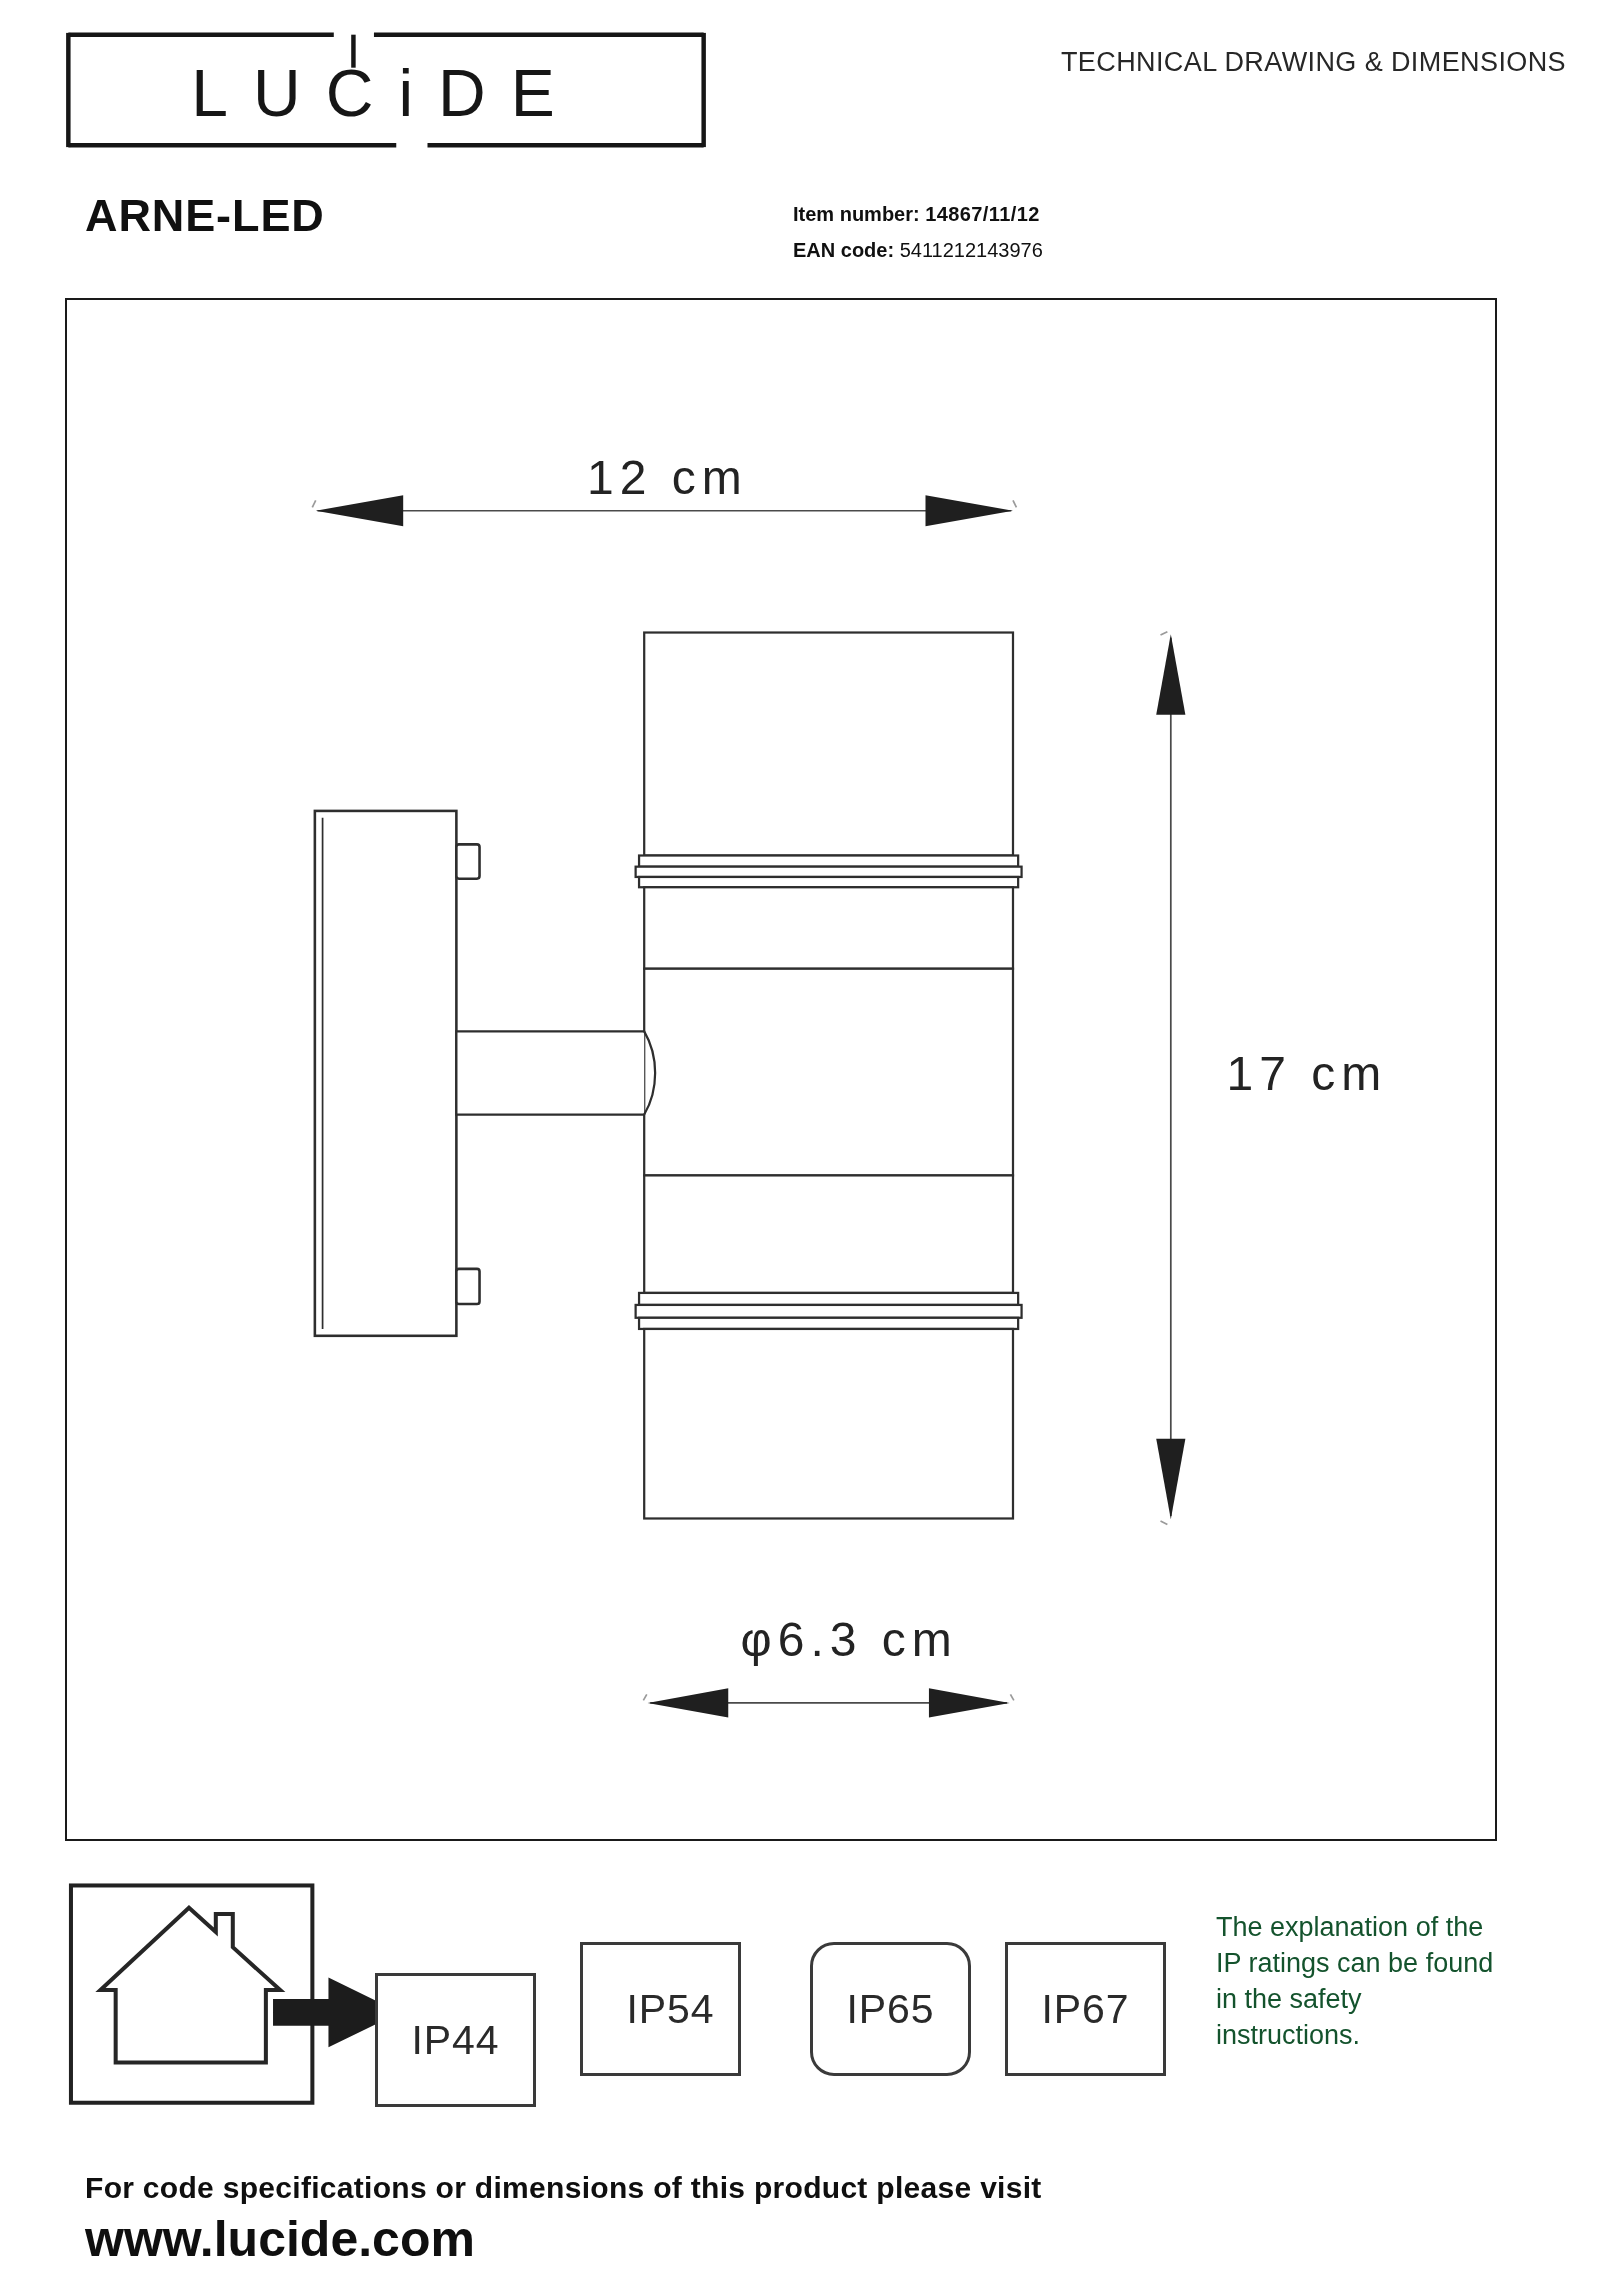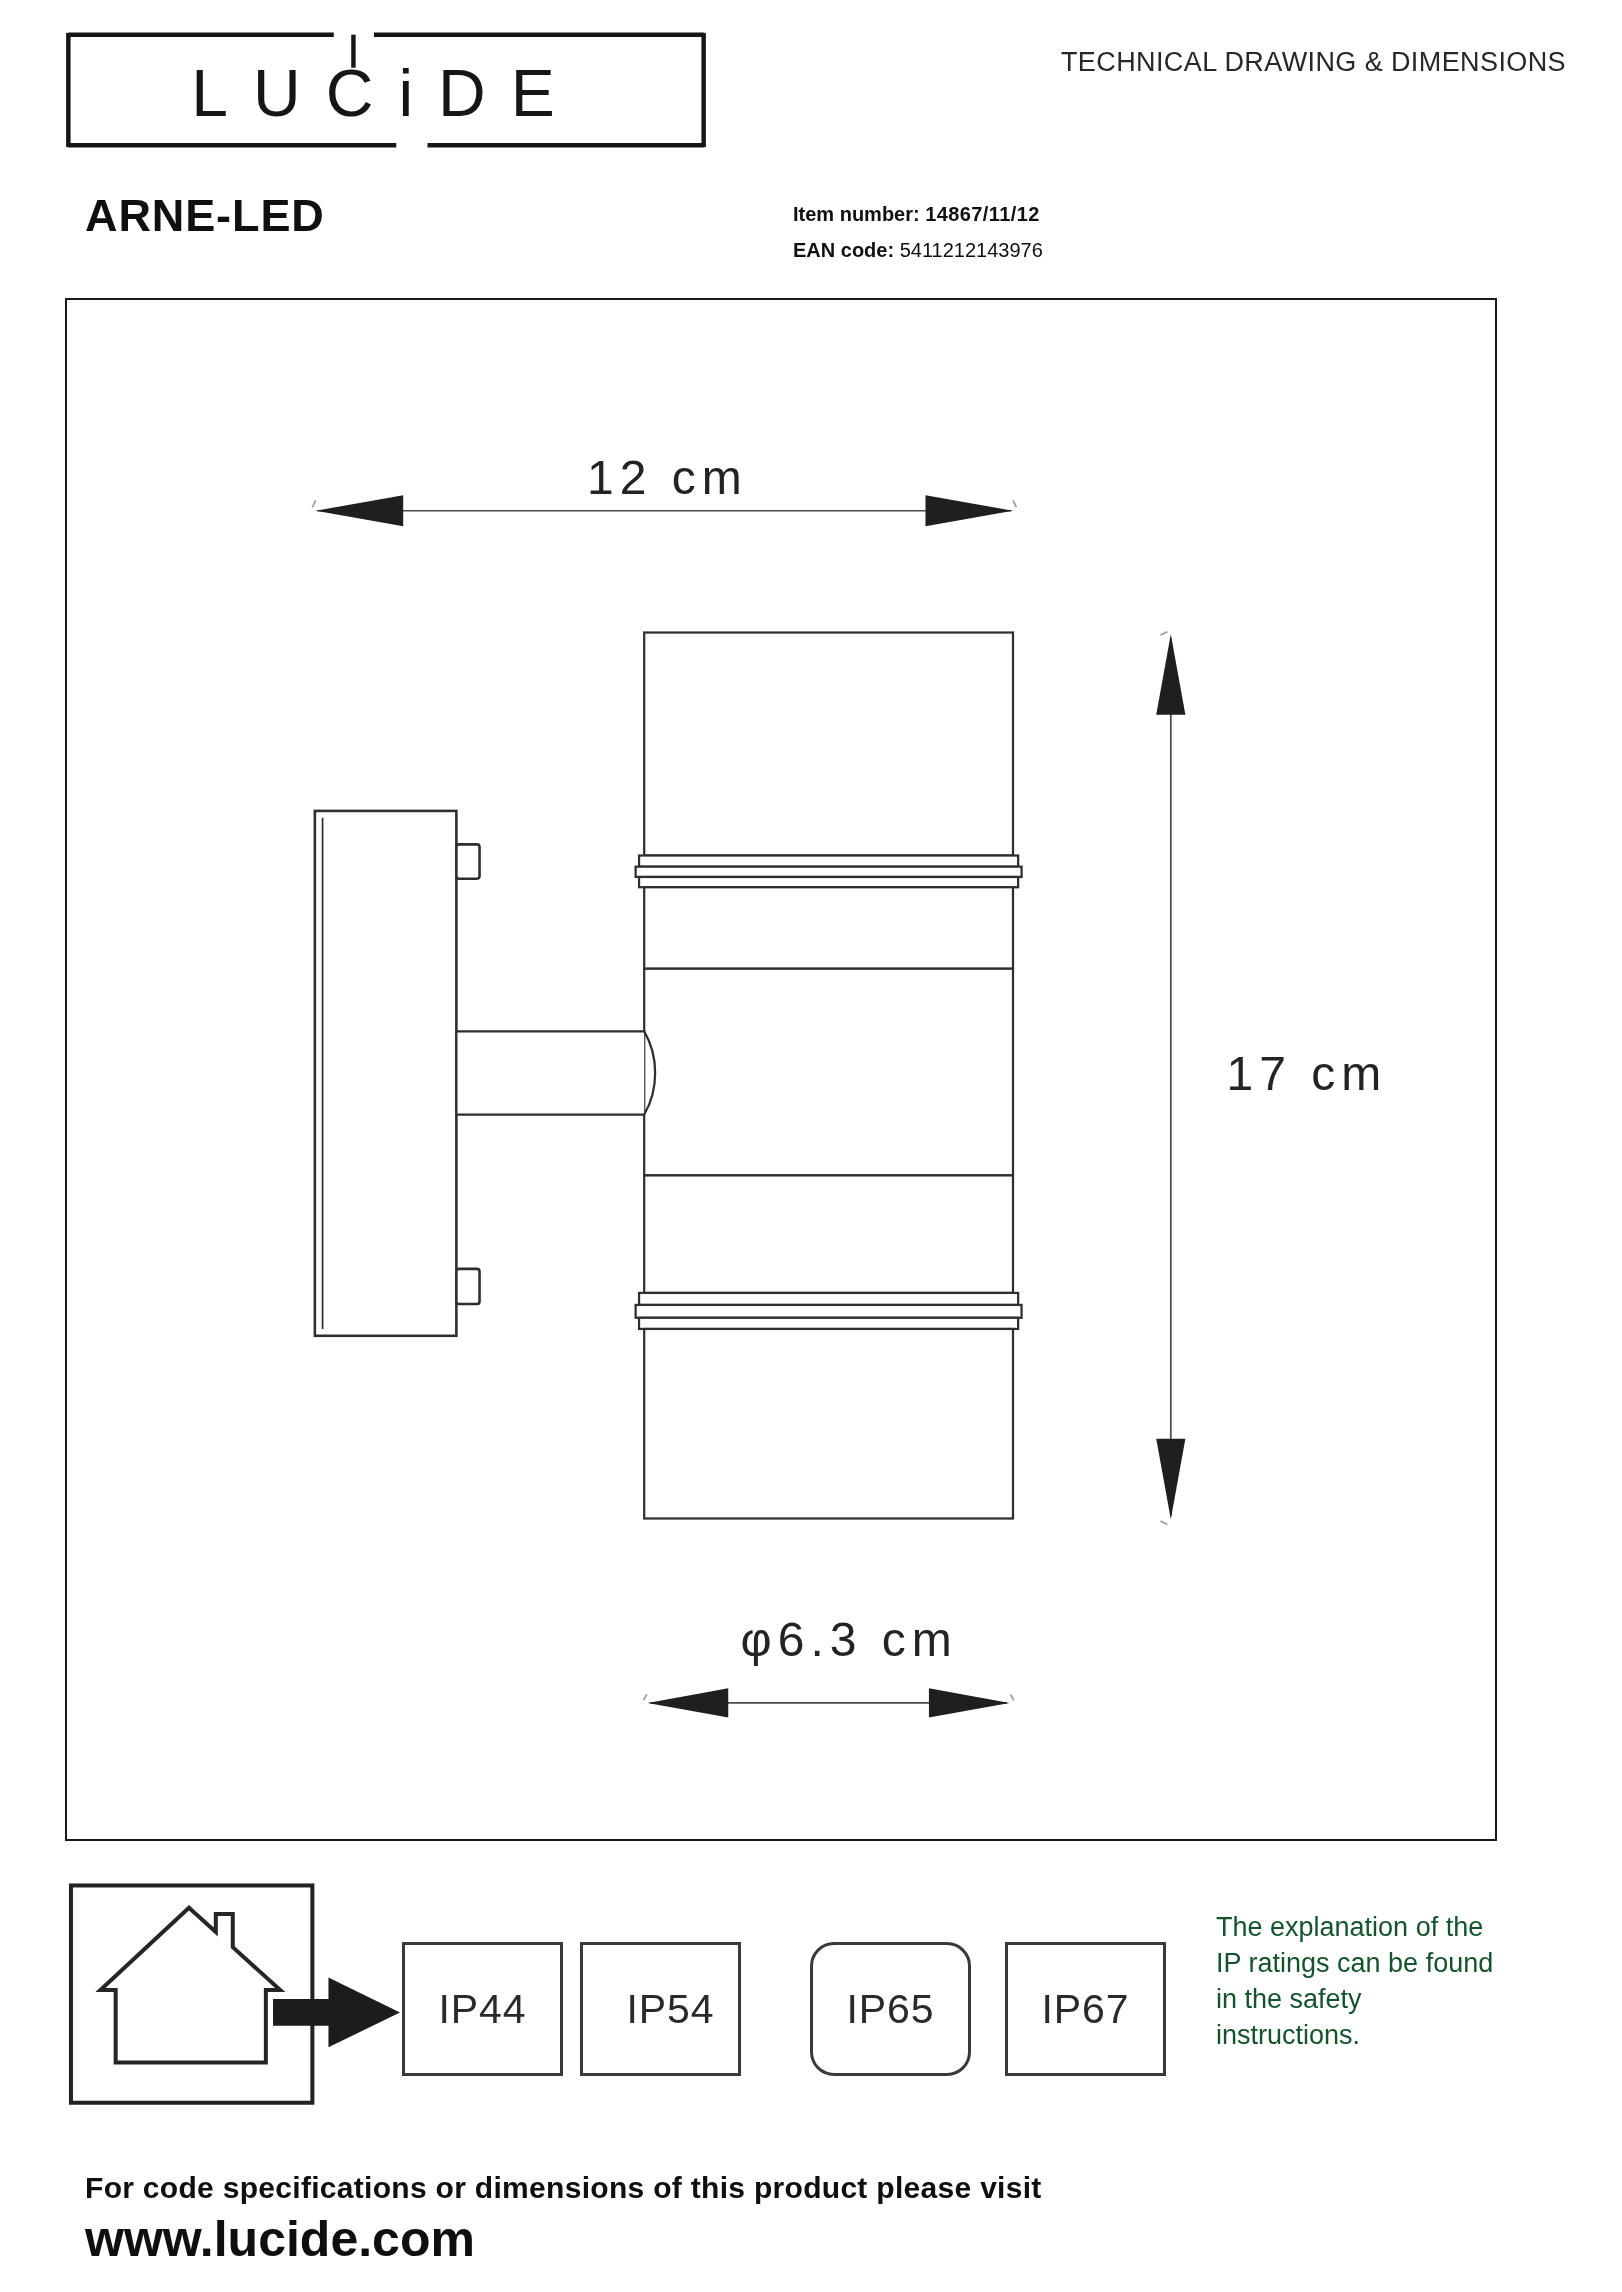--- a/index.html
+++ b/index.html
@@ -121,21 +121,21 @@
     </g>
   </svg>
 </div>
 
 <svg class="abs" style="left:67px;top:1881px;" width="345" height="228" viewBox="0 0 385 255">
   <rect x="4" y="5" width="270" height="243" fill="#ffffff" stroke="#222222" stroke-width="4.5"></rect>
   <path d="M136,30 L37,122 L54,122 L54,203 L222,203 L222,122 L238,122 L185,74 L185,37 L166,37 L166,57 Z" fill="none" stroke="#262626" stroke-width="4.5" stroke-linejoin="miter"></path>
   <path d="M230,132 H292 V108 L372,147 L292,186 V162 H230 Z" fill="#1c1c1c"></path>
 </svg>
 
-<div class="abs ip-box" style="left:402px;">
+<div class="abs ip-box" style="left:375px;margin-top:31px;">
   <span>IP44</span>
 </div>
 <div class="abs ip-box" style="left:580px;padding-left:20px;">
   <span>IP54</span>
 </div>
 <div class="abs ip-box" style="left:810px;border-radius:24px;">
   <span>IP65</span>
 </div>
 <div class="abs ip-box" style="left:1005px;text-align:right;">
   <span>IP67</span>

